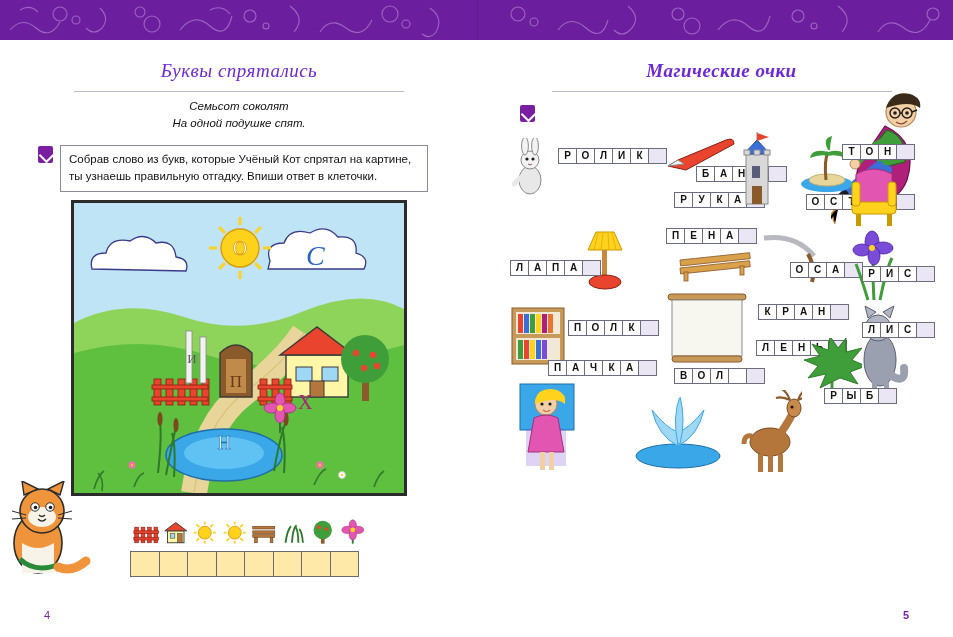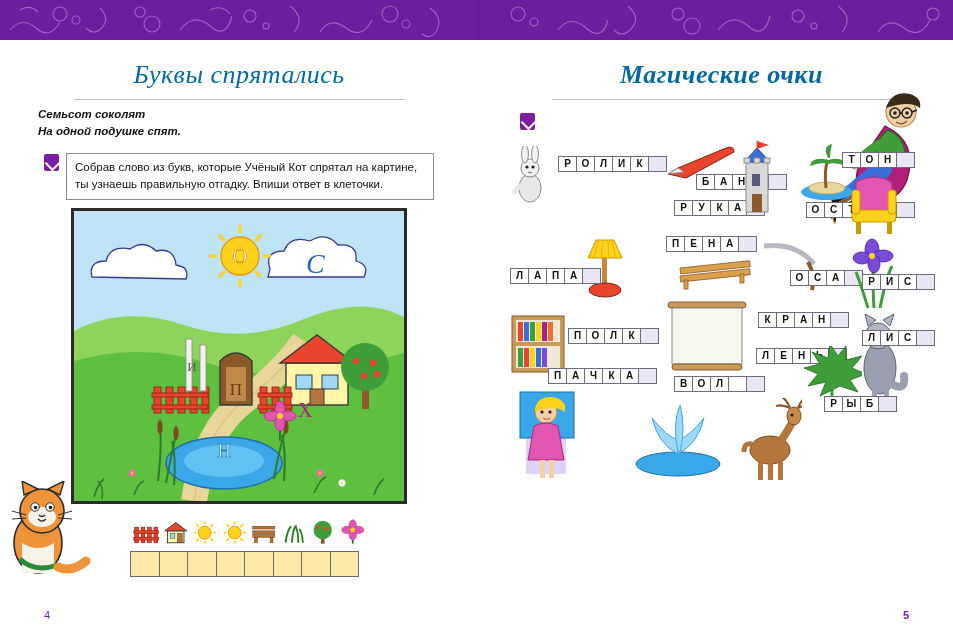--- a/index.html
+++ b/index.html
@@ -46,24 +46,24 @@
     position: absolute;
     left: 477px;
     top: 0;
     width: 2px;
     height: 637px;
     background: linear-gradient(to right, rgba(0,0,0,0.10), rgba(0,0,0,0.02));
   }
   
   .title {
     text-align: center;
-    color: #0369a1;
+    color: #6d28d9;
     font-family: "Liberation Serif", serif;
     font-style: italic;
-    font-size: 26px;
+    font-size: 19px;
     letter-spacing: 0.5px;
     margin: 20px 0 0 0;
   }
   .title-rule {
     height: 1px;
     background: #b9b9c7;
     margin: 9px auto 0 auto;
   }
   .left .title-rule { width: 330px; }
   .right .title-rule { width: 340px; }
@@ -71,22 +71,21 @@
   .intro {
     font-size: 11.5px;
     color: #111;
     line-height: 1.45;
   }
   .riddle {
     font-style: italic;
     font-size: 11.5px;
     color: #111;
     line-height: 1.5;
-    text-align: left;
-    font-weight: bold;
+    text-align: center;
   }
   .task-row {
     display: flex;
     align-items: flex-start;
     gap: 7px;
   }
   .bullet-arrow {
     flex: 0 0 auto;
     width: 15px;
     height: 17px;
@@ -247,21 +246,21 @@
 
   <div class="page left">
     <div class="left-inner">
       <div class="title">Буквы спрятались</div>
       <div class="title-rule"></div>
 
 
       <div class="riddle" style="margin-top:6px;">Семьсот соколят</div>
       <div class="riddle">На одной подушке спят.</div>
 
-      <div class="task-row" style="margin-top:12px;justify-content:center;">
+      <div class="task-row" style="margin-top:12px;">
         <div class="bullet-arrow"></div>
         <div class="task-box" style="width:350px;">Собрав слово из букв, которые Учёный Кот спрятал на картине, ты узнаешь правильную отгадку. Впиши ответ в клеточки.</div>
       </div>
     </div>
 
     <div class="scene">
       <svg viewBox="0 0 330 290" width="330" height="290">
 
         <rect x="0" y="0" width="330" height="120" fill="#bfe4f6"></rect>
 

